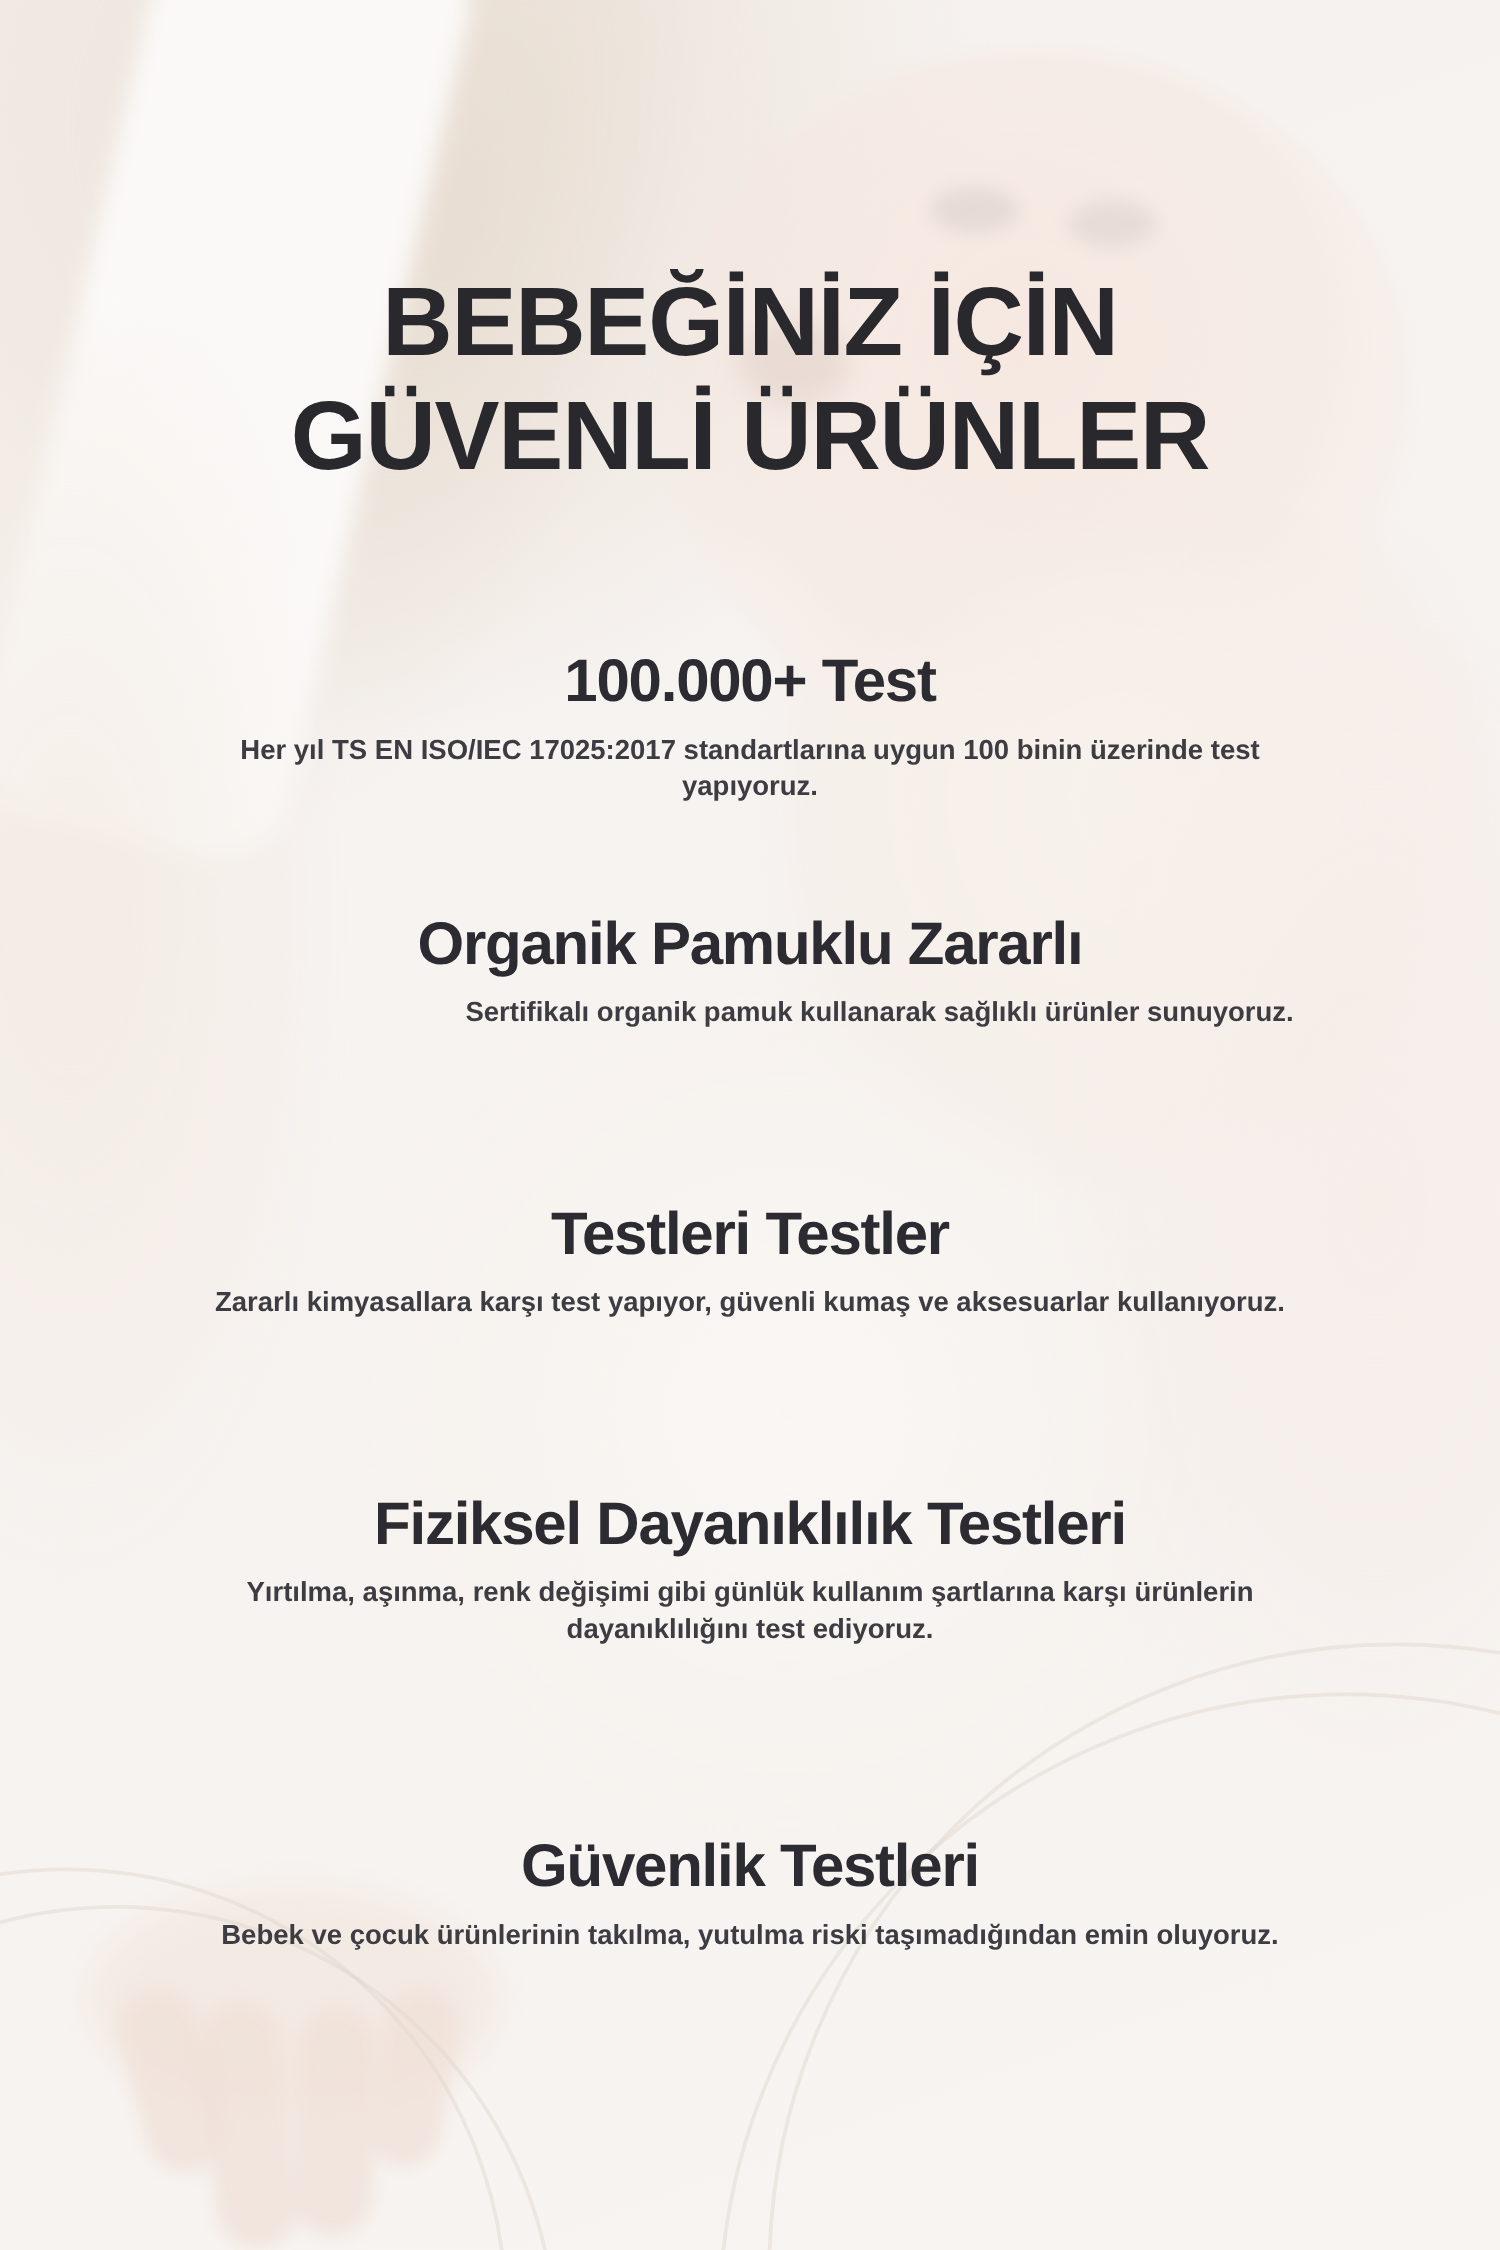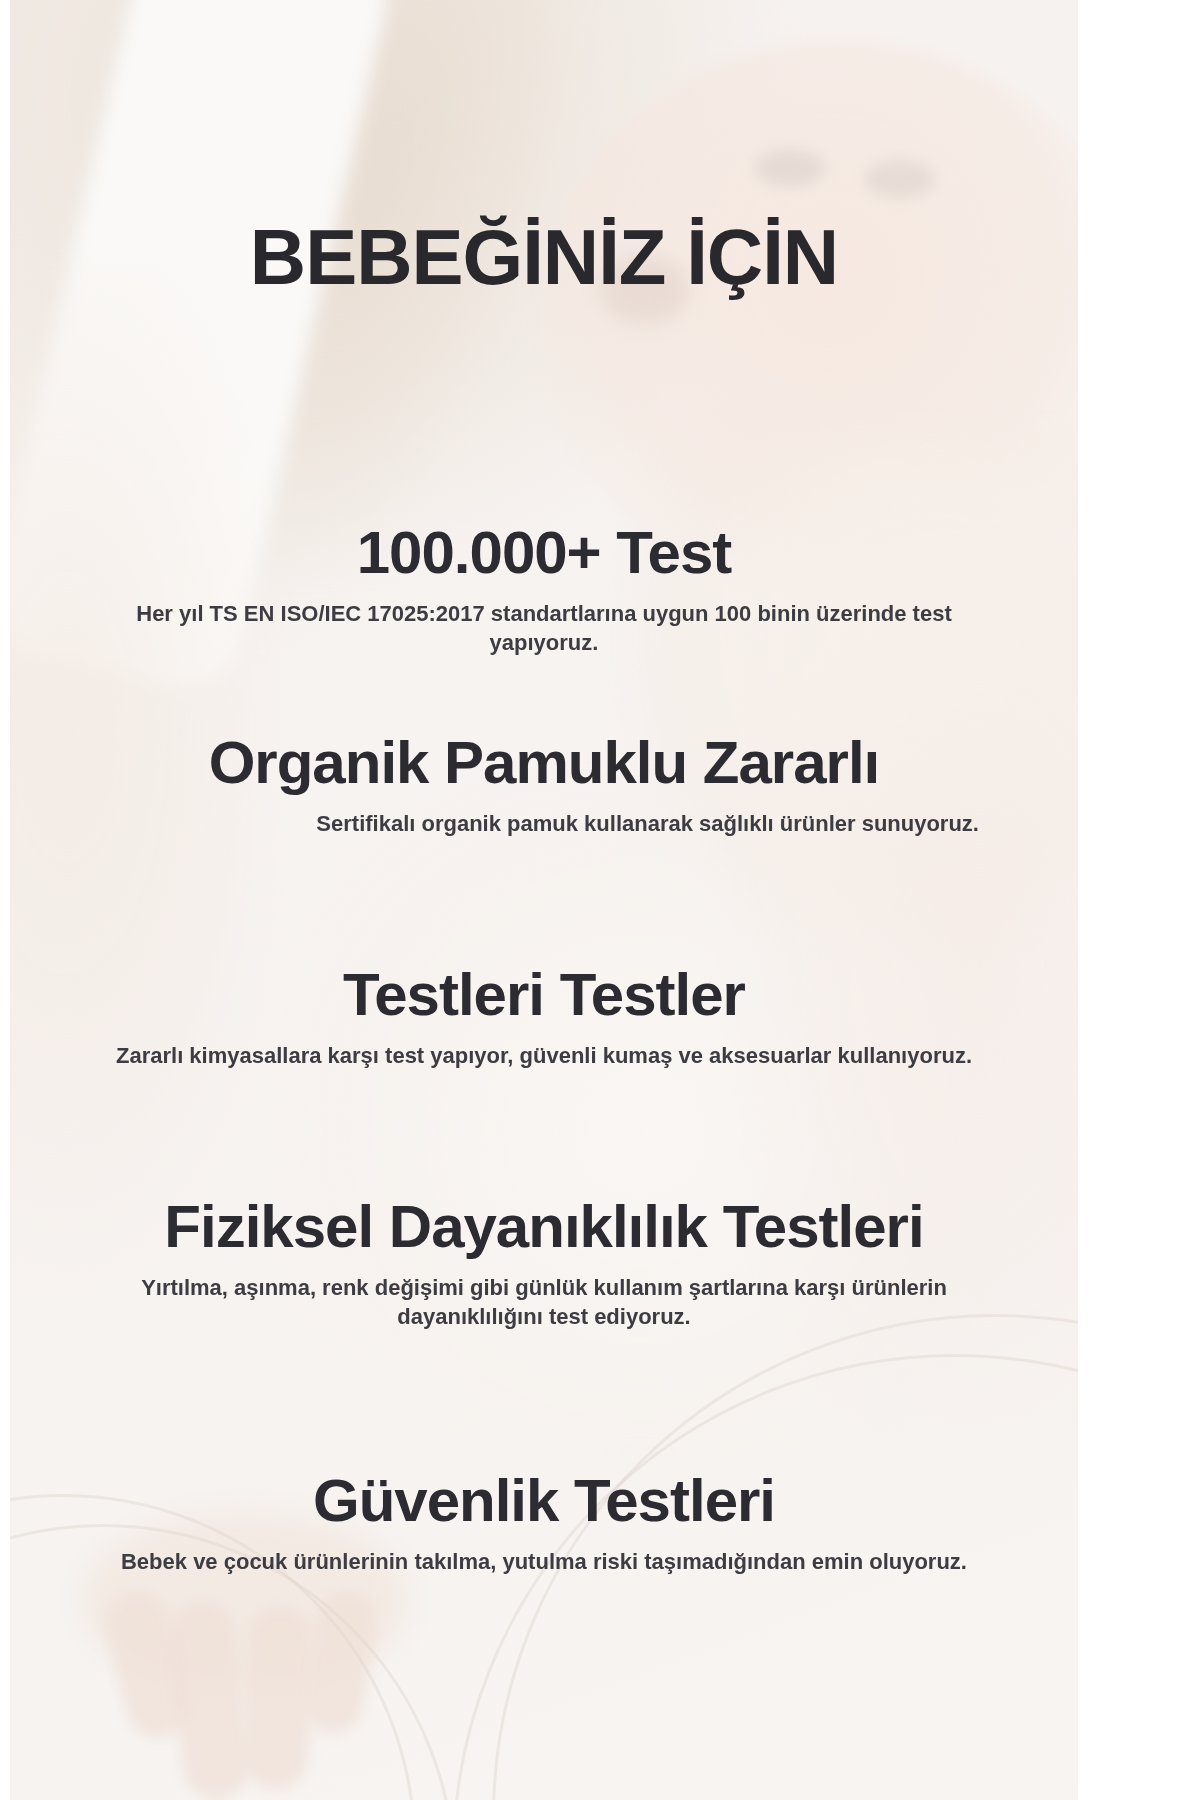--- a/index.html
+++ b/index.html
@@ -1,23 +1,22 @@
 <!DOCTYPE html>
 <html><head>
 <meta charset="utf-8">
 <style>
   html, body { margin: 0; padding: 0; background: #ffffff; }
   .canvas {
     position: relative;
-    width: 1068px;
+    width: 1200px;
     height: 1800px;
     overflow: hidden;
     background: linear-gradient(160deg, #f4efec 0%, #f6f1ee 40%, #f7f3f0 100%);
     font-family: "Liberation Sans", sans-serif;
-    margin-left: 10px;
   }
 
   
   .photo { position: absolute; inset: 0; }
   .photo div { position: absolute; }
 
   .hair-main {
     left: -120px; top: -220px; width: 900px; height: 800px;
     background: radial-gradient(ellipse at 45% 40%, rgba(221,203,185,0.75) 0%, rgba(226,210,194,0.45) 45%, rgba(226,210,194,0) 72%);
     filter: blur(14px);
@@ -86,21 +85,21 @@
   
   .title {
     position: absolute; left: 0; top: 212px; width: 100%;
     text-align: center; color: #28282d;
     font-size: 78px; font-weight: 700; line-height: 1.17; letter-spacing: -1px;
     z-index: 5;
   }
   .sec { position: absolute; left: 0; width: 100%; text-align: center; z-index: 5; }
   .sec h2 {
     margin: 0 auto 12px auto;
-    color: #2b2b31; font-size: 60px; font-weight: 700; letter-spacing: -1px;
+    color: #2b2b31; font-size: 48px; font-weight: 700; letter-spacing: -1px;
   }
   .sec p {
     margin: 0 auto;
     color: #3c3c42; font-size: 22px; font-weight: 700; line-height: 1.33;
   }
   .sec-1 { top: 518px; }  .sec-1 p { max-width: 900px; }
   .sec-2 { top: 728px; }  .sec-2 p { max-width: 870px; text-align: right; }
   .sec-3 { top: 960px; }  .sec-3 p { max-width: 860px; }
   .sec-4 { top: 1192px; } .sec-4 p { max-width: 900px; }
   .sec-5 { top: 1466px; } .sec-5 p { max-width: 920px; }
@@ -129,20 +128,21 @@
     <div class="finger finger-4"></div>
     <div class="seam-arc seam-arc-1"></div>
     <div class="seam-arc seam-arc-2"></div>
     <div class="seam-arc seam-arc-3"></div>
     <div class="seam-arc seam-arc-4"></div>
   </div>
   <div class="wash"></div>
 
   <header class="title">
     <div>BEBEĞİNİZ İÇİN</div>
+    <div>GÜVENLİ ÜRÜNLER</div>
   </header>
 
   <section class="sec sec-1">
     <h2>100.000+ Test</h2>
     <p>Her yıl TS EN ISO/IEC 17025:2017 standartlarına uygun 100 binin üzerinde test yapıyoruz.</p>
   </section>
 
   <section class="sec sec-2">
     <h2>Organik Pamuklu Zararlı</h2>
     <p>Sertifikalı organik pamuk kullanarak sağlıklı ürünler sunuyoruz.</p>

